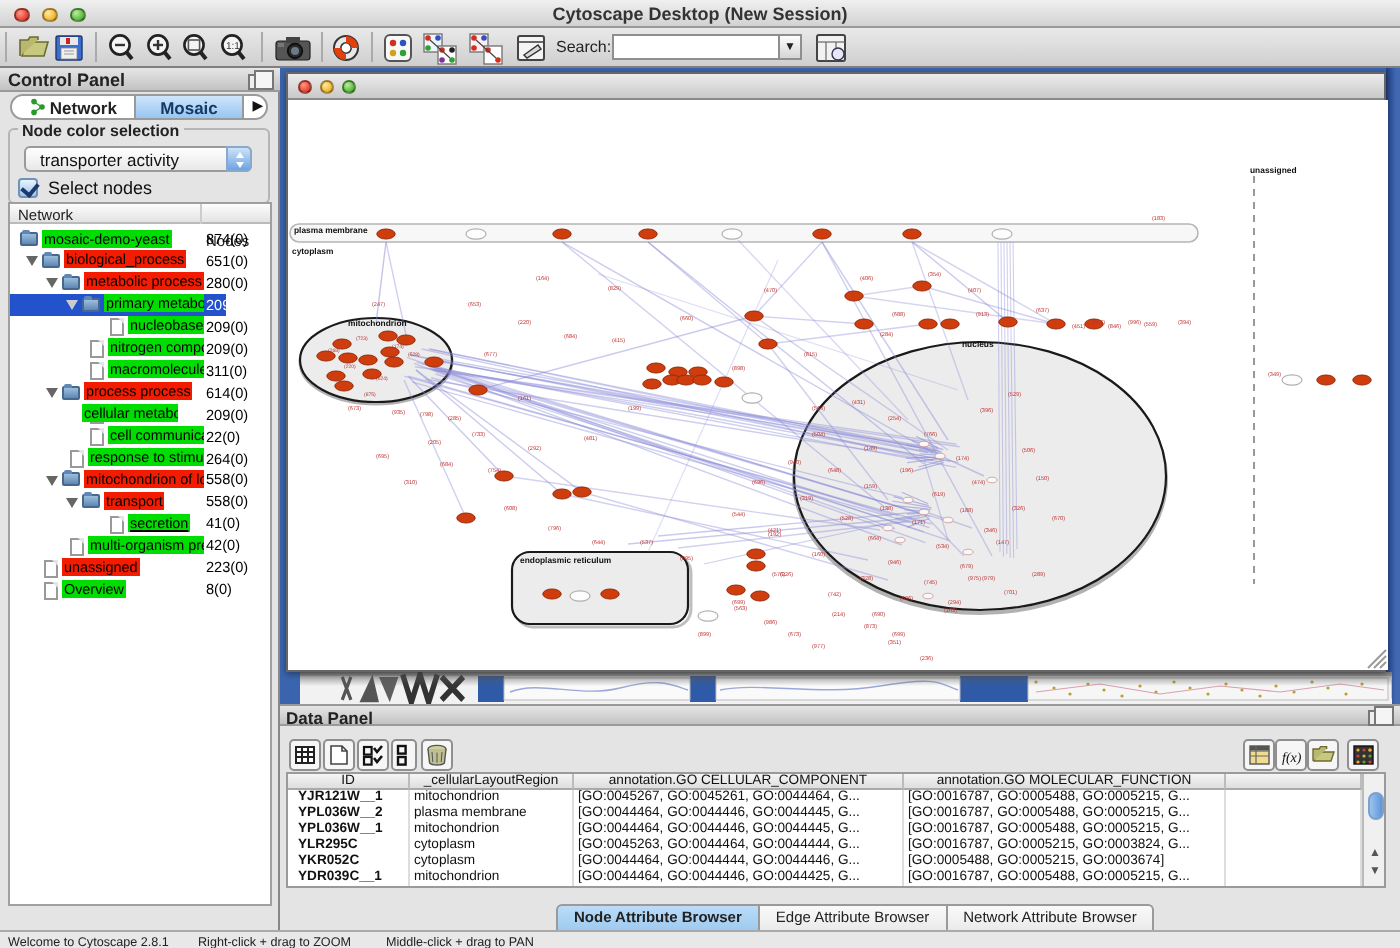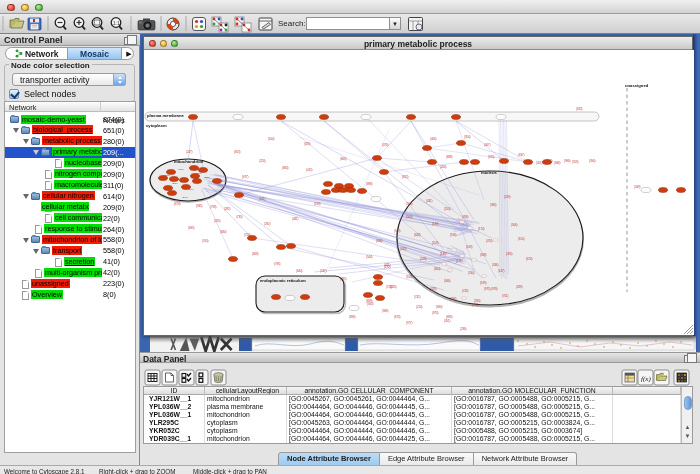--- a/index.html
+++ b/index.html
@@ -57,21 +57,21 @@
   border-right:2px solid #1a3a6b; border-bottom:2px solid #1a3a6b; transform:rotate(40deg); }
 #checklabel { position:absolute; left:24px; top:55px; font-size:9px; color:#111; }
 
 
 #tree { position:absolute; left:4px; top:67px; width:132px; height:352px; background:#fff; border:1px solid #9f9f9f; overflow:hidden; }
 #tree-head { position:absolute; left:0; top:0; width:130px; height:10px; background:linear-gradient(#fdfdfd,#e3e3e3);
   border-bottom:1px solid #bbb; font-size:7.5px; color:#222; }
 #tree-head .c1 { position:absolute; left:4px; top:0.5px; }
 #tree-head .c2 { position:absolute; left:98px; top:14px; }
 #tree-head .vline { position:absolute; left:95px; top:0; width:1px; height:10px; background:#ccc; }
-.trow { position:absolute; left:0; width:130px; height:10.95px; font-size:7.2px; white-space:nowrap; }
+.trow { position:absolute; left:0; width:108px; height:10.95px; font-size:7.2px; white-space:nowrap; }
 .trow .num { position:absolute; left:98px; top:1px; color:#000; font-size:7.3px; }
 .trow .lbl { position:absolute; top:0.5px; color:#000; padding:0 1px; height:9px; line-height:9px; overflow:hidden; white-space:nowrap; }
 .lbl.g { background:#00dd00; }
 .lbl.r { background:#f41c00; }
 .tri { position:absolute; top:3.5px; width:0; height:0; border-left:3.5px solid transparent; border-right:3.5px solid transparent; border-top:5px solid #666; }
 .fold { position:absolute; top:2px; width:9px; height:7px; background:linear-gradient(#9dbedd,#5d87b4); border:1px solid #47688e; border-radius:1px; }
 .fold:before { content:""; position:absolute; left:0px; top:-2px; width:4px; height:2px; background:#5d87b4; border-radius:1px 1px 0 0; }
 .file { position:absolute; top:1.5px; width:7px; height:9px; background:#fff; border:1px solid #999; }
 .file:before { content:""; position:absolute; right:-1px; top:-1px; border-top:3px solid #e4e4e4; border-left:3px solid transparent; }
 .selrow { background:#2353cc; }
@@ -116,20 +116,21 @@
 #status span { position:absolute; top:0px; }
 </style>
 </head>
 <body>
 <div id="app">
 
   <div id="titlebar">
     <div class="tl" id="tl-r"></div>
       <div class="tl" id="tl-y"></div>
       <div class="tl" id="tl-g"></div>
+    <div class="title">Cytoscape Desktop (New Session)</div>
   </div>
 
   <div id="toolbar">
     <div id="tb-icons">
         <svg width="700" height="20" viewBox="0 0 700 20" style="position:absolute;left:0;top:0;">
 <line x1="3" y1="2" x2="3" y2="17" stroke="#aaa" stroke-width="1"></line>
 <g>
             <path d="M11 14 L13 7 L24 7 L22 14 Z" fill="#c8c87e" stroke="#6b6b35" stroke-width="0.8"></path>
             <path d="M10 14 L10 6 L14 6 L15 4.5 L19 4.5 L19 6" fill="#b8b86e" stroke="#6b6b35" stroke-width="0.8"></path>
           </g>
@@ -256,21 +257,21 @@
         </div>
       <div id="tree-rows">
           <div class="trow" style="top:12.00px;">
             <div class="fold" style="left:5px;"></div>
             <div class="lbl g" style="left:16px; max-width:81px;">mosaic-demo-yeast</div>
             <div class="num">874(0)</div>
           </div>
 <div class="trow" style="top:22.95px;">
             <div class="tri" style="left:8px;"></div>
             <div class="fold" style="left:16px;"></div>
-            <div class="lbl r" style="left:27px; max-width:70px;text-decoration:underline;">biological_process</div>
+            <div class="lbl r" style="left:27px; max-width:70px;">biological_process</div>
             <div class="num">651(0)</div>
           </div>
 <div class="trow" style="top:33.90px;">
             <div class="tri" style="left:18px;"></div>
             <div class="fold" style="left:26px;"></div>
             <div class="lbl r" style="left:37px; max-width:60px;">metabolic process</div>
             <div class="num">280(0)</div>
           </div>
 <div class="trow selrow" style="top:44.85px;">
             <div class="tri" style="left:28px; border-top-color:#ccc;"></div>
@@ -289,21 +290,21 @@
             <div class="num">209(0)</div>
           </div>
 <div class="trow" style="top:77.70px;">
             <div class="file" style="left:40px;"></div>
             <div class="lbl g" style="left:49px; max-width:48px;">macromolecule</div>
             <div class="num">311(0)</div>
           </div>
 <div class="trow" style="top:88.65px;">
             <div class="tri" style="left:18px;"></div>
             <div class="fold" style="left:26px;"></div>
-            <div class="lbl r" style="left:37px; max-width:60px;">cellular nitrogen</div>
+            <div class="lbl r" style="left:37px; max-width:60px;">process process</div>
             <div class="num">614(0)</div>
           </div>
 <div class="trow" style="top:99.60px;">
             <div class="file" style="left:40px;"></div>
             <div class="lbl g" style="left:36px; max-width:48px;">cellular metabo</div>
             <div class="num">209(0)</div>
           </div>
 <div class="trow" style="top:110.55px;">
             <div class="file" style="left:40px;"></div>
             <div class="lbl g" style="left:49px; max-width:48px;">cell communicat</div>
@@ -400,21 +401,20 @@
 <path d="M368 10 L400 6 L430 11 L460 7 L490 10 L520 6 L542 9" fill="none" stroke="#d8a0b0" stroke-width="0.6"></path>
 <rect x="546" y="4" width="8" height="9" fill="#d8d8d8" stroke="#999" stroke-width="0.5"></rect>
 <rect x="0" y="0" width="556" height="7" fill="url(#gsh)"></rect>
         </svg>
       </div>
     <div id="netwin">
       <div id="nw-title">
         <div class="nwtl" id="nw-r"></div>
           <div class="nwtl" id="nw-y"></div>
           <div class="nwtl" id="nw-g"></div>
-        <div class="t">primary metabolic process</div>
       </div>
       <div id="canvas">
           <svg width="550" height="285" viewBox="0 0 550 285" style="position:absolute;left:0;top:0;">
 <rect x="1" y="62" width="454" height="9" rx="4.5" fill="#f7f7f7" stroke="#b5b5b5" stroke-width="0.8"></rect>
 <ellipse cx="346" cy="189.5" rx="93" ry="67" fill="none" stroke="rgba(0,0,0,0.3)" stroke-width="2"></ellipse>
 <ellipse cx="346" cy="188" rx="93" ry="67" fill="#ececec" stroke="#1a1a1a" stroke-width="1.1"></ellipse>
 <ellipse cx="44" cy="131" rx="38" ry="21" fill="none" stroke="rgba(0,0,0,0.3)" stroke-width="1.5"></ellipse>
 <ellipse cx="44" cy="130" rx="38" ry="21" fill="#ececec" stroke="#1a1a1a" stroke-width="1.1"></ellipse>
 <rect x="113.5" y="227.5" width="88" height="36" rx="9" fill="none" stroke="rgba(0,0,0,0.25)" stroke-width="1.5"></rect>
 <rect x="112" y="226" width="88" height="36" rx="9" fill="#ececec" stroke="#1a1a1a" stroke-width="1.1"></rect>

